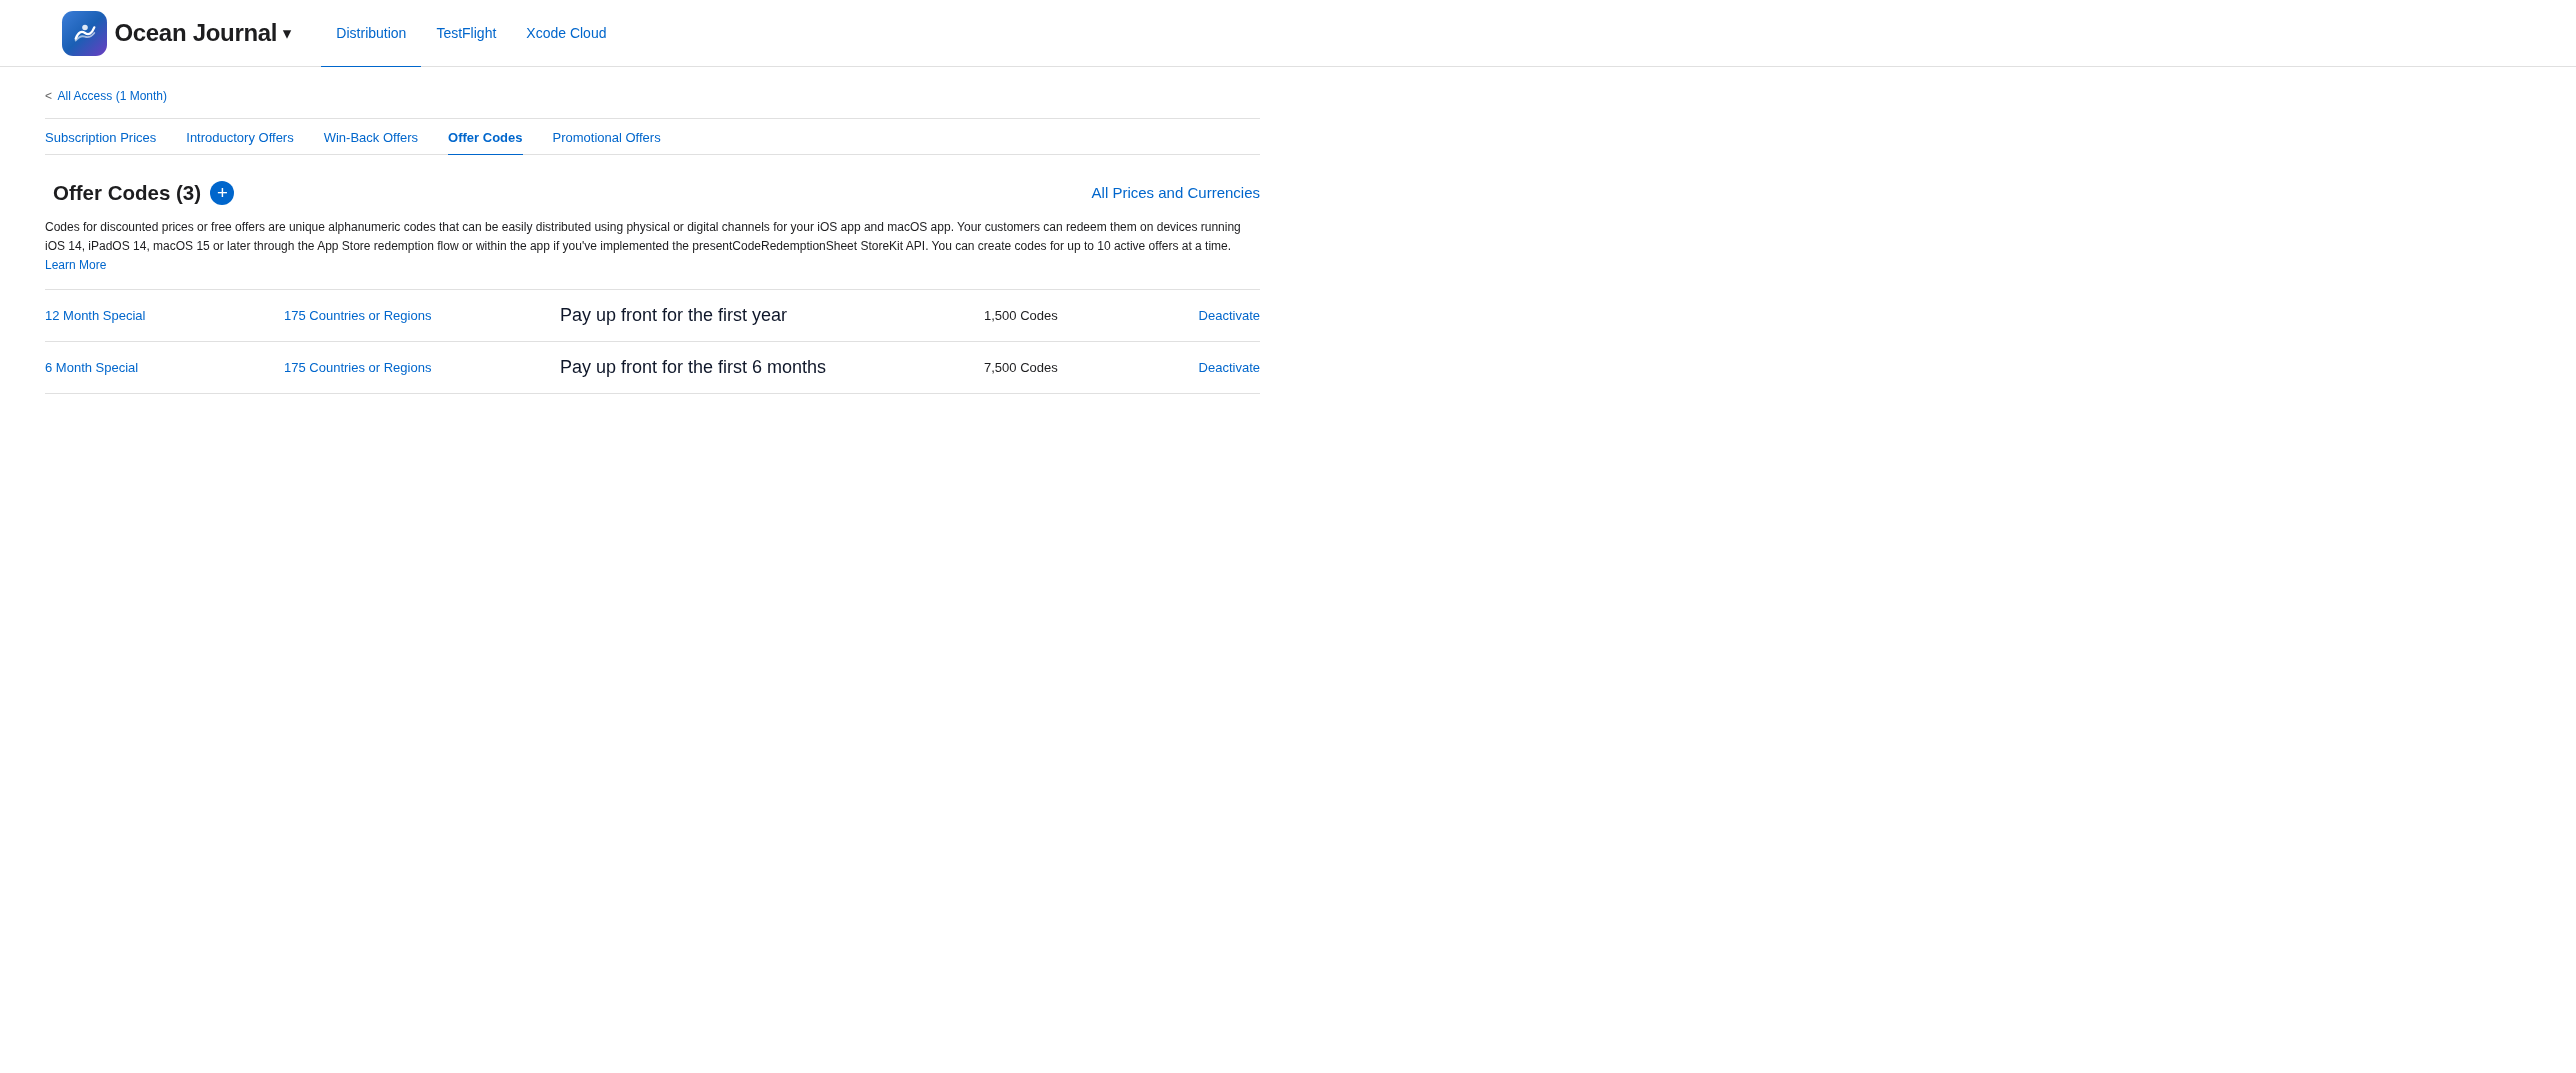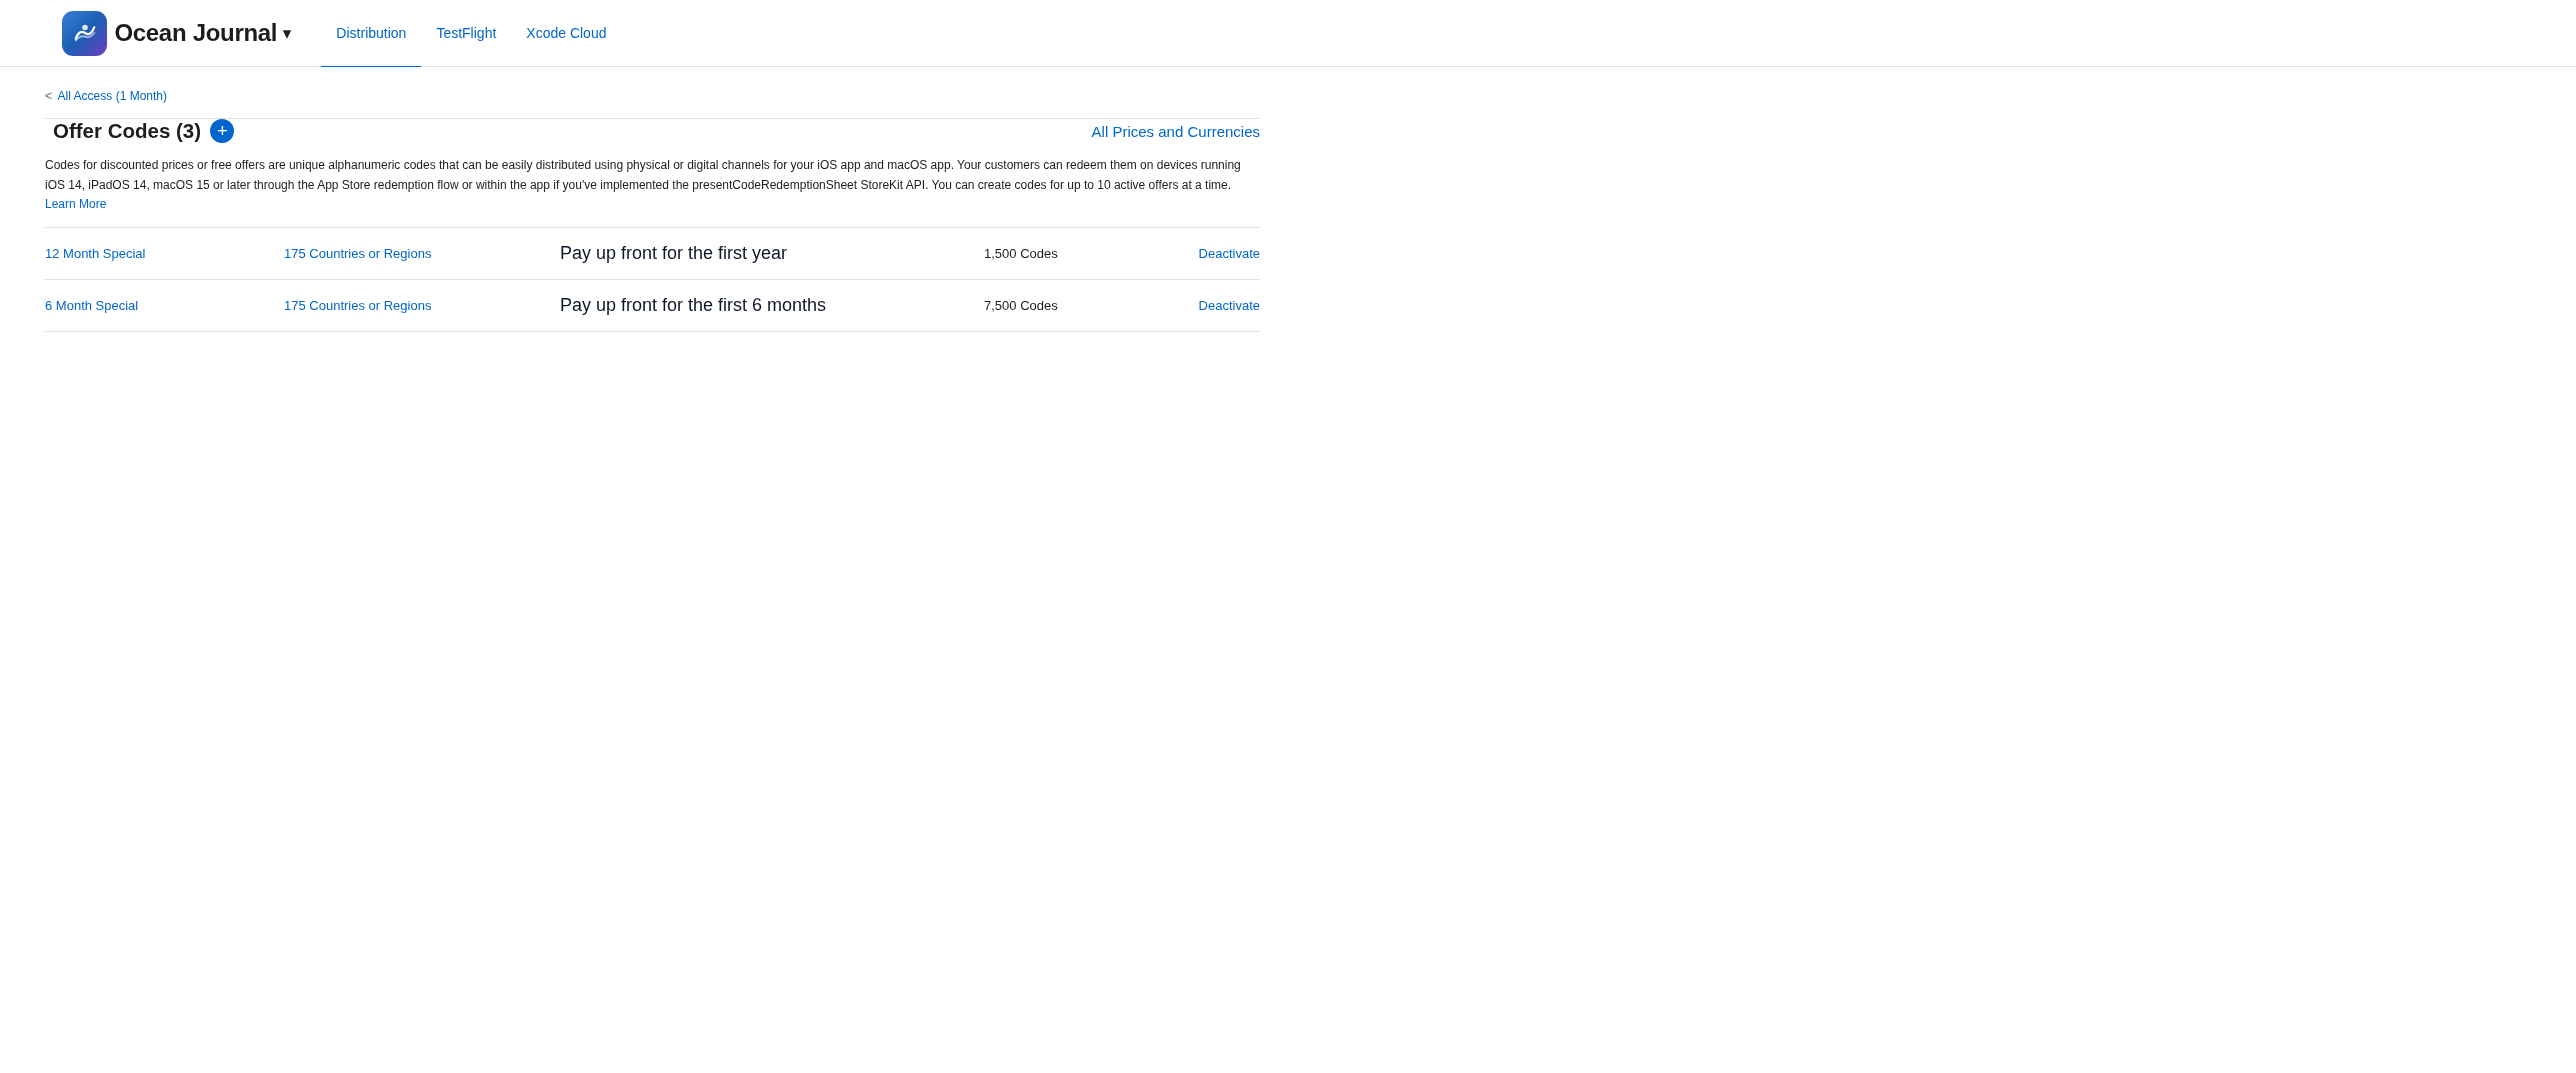--- a/index.html
+++ b/index.html
@@ -259,20 +259,27 @@
 <main class="main-content">
 
   <div class="breadcrumb">
     <span class="breadcrumb-chevron">&lt;</span>
     <a class="breadcrumb-link">All Access (1 Month)</a>
   </div>
 
 
   <hr class="divider">
 
+  <nav class="sub-nav">
+    <span class="sub-nav-tab">Subscription Prices</span>
+    <span class="sub-nav-tab">Introductory Offers</span>
+    <span class="sub-nav-tab">Win-Back Offers</span>
+    <span class="sub-nav-tab active">Offer Codes</span>
+    <span class="sub-nav-tab">Promotional Offers</span>
+  </nav>
 
   <div class="section-header">
     <div class="section-title-row">
       <h2 class="section-title">Offer Codes (3)</h2>
       <button class="add-button">+</button>
     </div>
     <a class="all-prices-link">All Prices and Currencies</a>
   </div>
 
   <p class="description-text">

